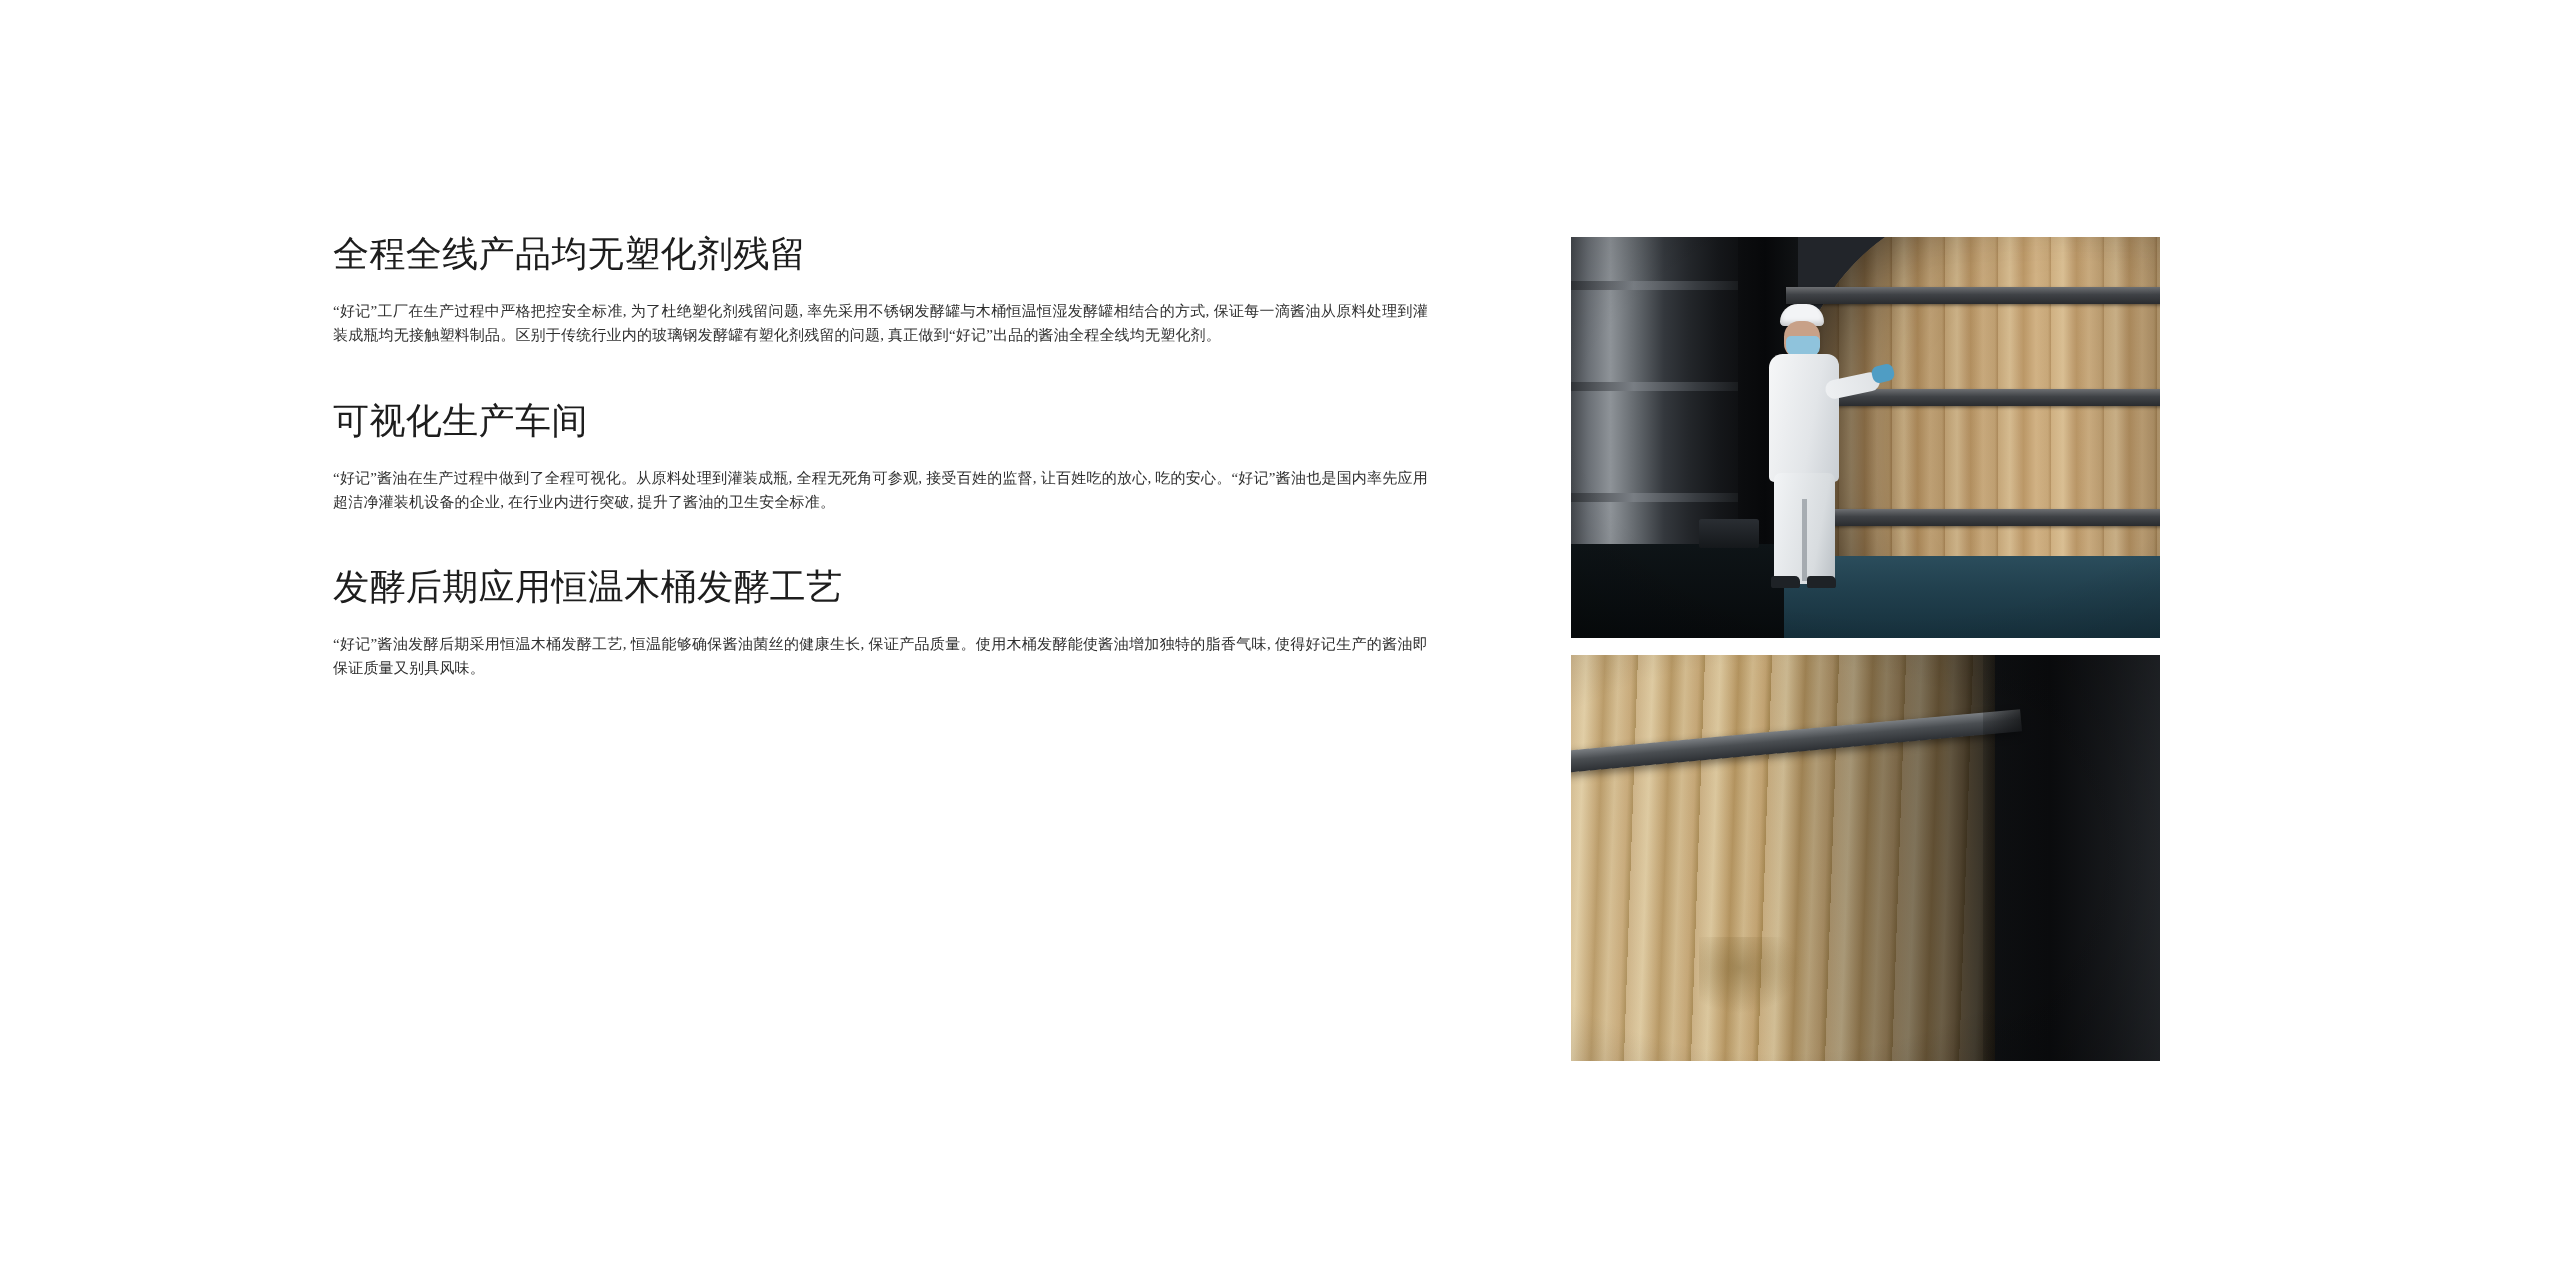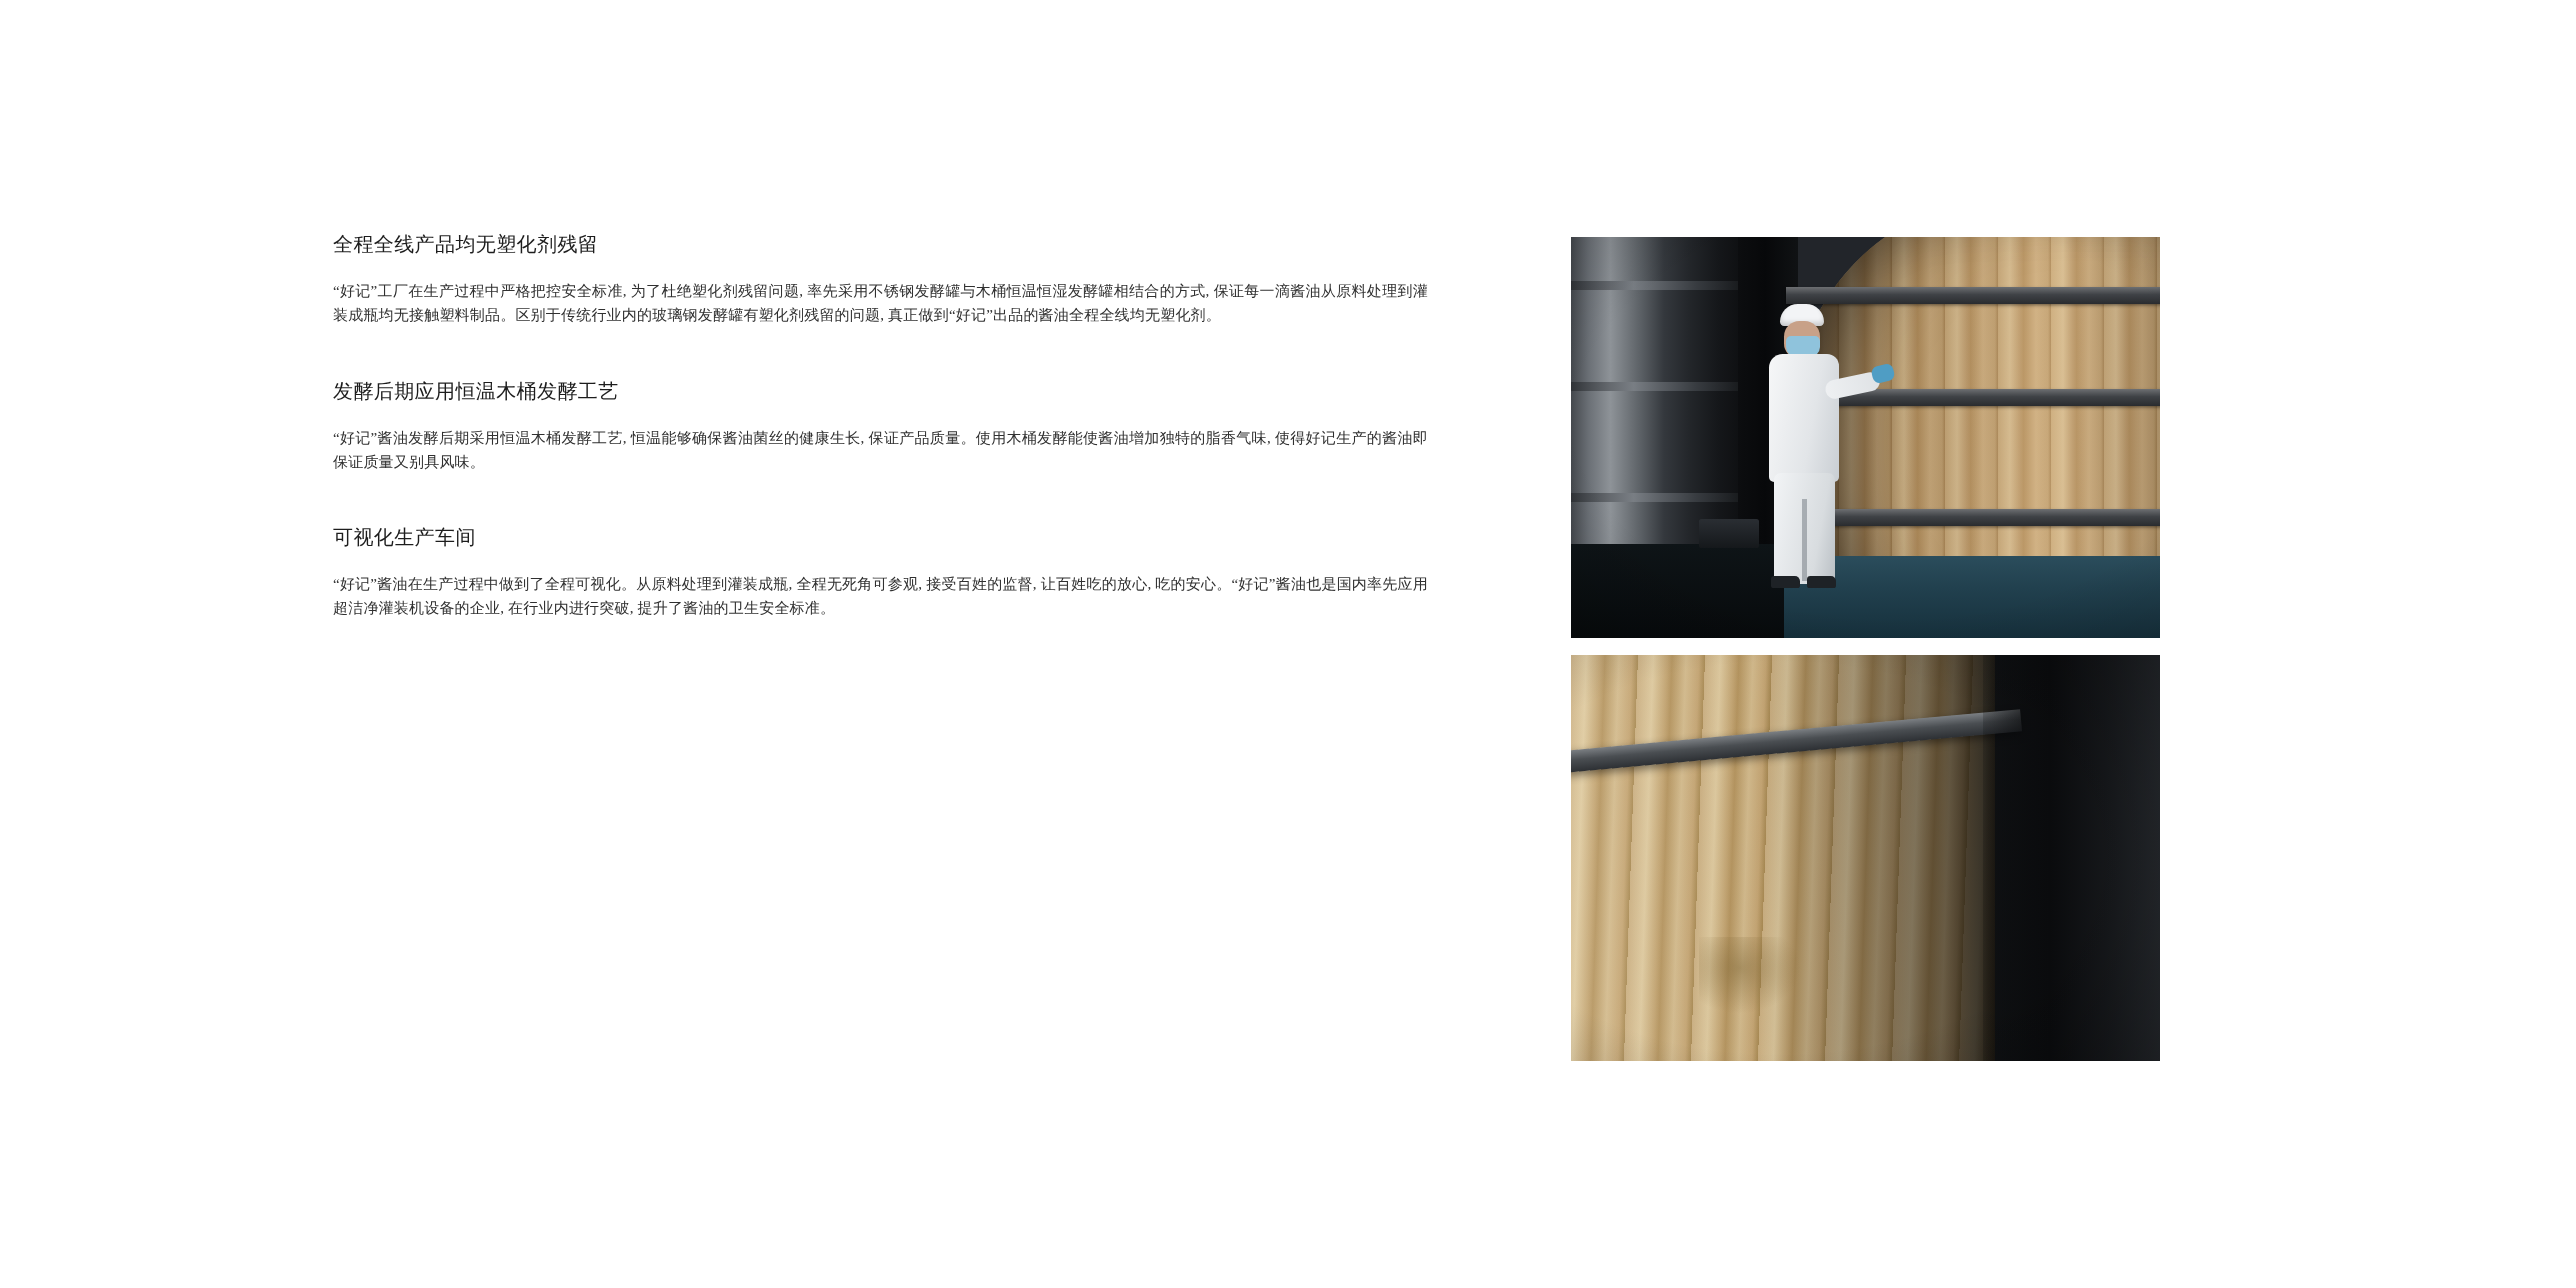--- a/index.html
+++ b/index.html
@@ -26,21 +26,21 @@
     left: 333px;
     top: 232px;
     width: 1110px;
   }
   .section {
     margin-bottom: 43px;
   }
   .section:last-child { margin-bottom: 0; }
   .sec-title {
     font-family: "Liberation Serif", serif;
-    font-size: 20px;
+    font-size: 36px;
     line-height: 1.25;
     font-weight: 400;
     color: #1d1d1d;
     margin: 0 0 22px 0;
     letter-spacing: 0.4px;
   }
   .sec-body {
     font-family: "Liberation Serif", serif;
     font-size: 15px;
     line-height: 1.62;
@@ -230,28 +230,28 @@
 <div class="page">
 
   <div class="content">
 
     <div class="section s1">
       <h2 class="sec-title">全程全线产品均无塑化剂残留</h2>
       <p class="sec-body">“好记”工厂在生产过程中严格把控安全标准, 为了杜绝塑化剂残留问题, 率先采用不锈钢发酵罐与木桶恒温恒湿发酵罐相结合的方式, 保证每一滴酱油从原料处理到灌装成瓶均无接触塑料制品。区别于传统行业内的玻璃钢发酵罐有塑化剂残留的问题, 真正做到“好记”出品的酱油全程全线均无塑化剂。</p>
     </div>
 
 
+    <div class="section s4">
+      <h2 class="sec-title">可视化生产车间</h2>
+      <p class="sec-body">“好记”酱油在生产过程中做到了全程可视化。从原料处理到灌装成瓶, 全程无死角可参观, 接受百姓的监督, 让百姓吃的放心, 吃的安心。“好记”酱油也是国内率先应用超洁净灌装机设备的企业, 在行业内进行突破, 提升了酱油的卫生安全标准。</p>
+    </div>
+
     <div class="section s3">
       <h2 class="sec-title">发酵后期应用恒温木桶发酵工艺</h2>
       <p class="sec-body">“好记”酱油发酵后期采用恒温木桶发酵工艺, 恒温能够确保酱油菌丝的健康生长, 保证产品质量。使用木桶发酵能使酱油增加独特的脂香气味, 使得好记生产的酱油即保证质量又别具风味。</p>
-    </div>
-
-    <div class="section s4">
-      <h2 class="sec-title">可视化生产车间</h2>
-      <p class="sec-body">“好记”酱油在生产过程中做到了全程可视化。从原料处理到灌装成瓶, 全程无死角可参观, 接受百姓的监督, 让百姓吃的放心, 吃的安心。“好记”酱油也是国内率先应用超洁净灌装机设备的企业, 在行业内进行突破, 提升了酱油的卫生安全标准。</p>
     </div>
 
   </div>
 
   <div class="photos">
 
     <div class="photo top">
       <div class="p1-bg"></div>
       <div class="p1-tank"></div>
       <div class="p1-tank-ring" style="top:44px"></div>

